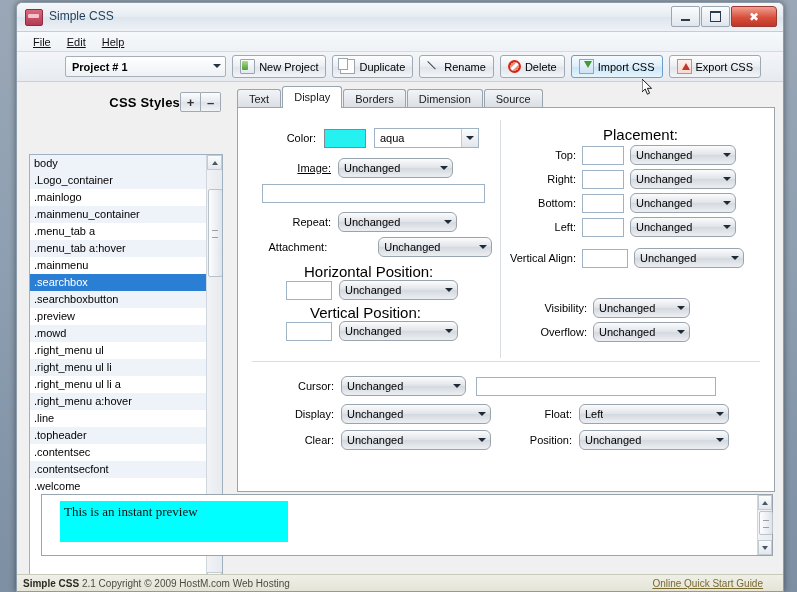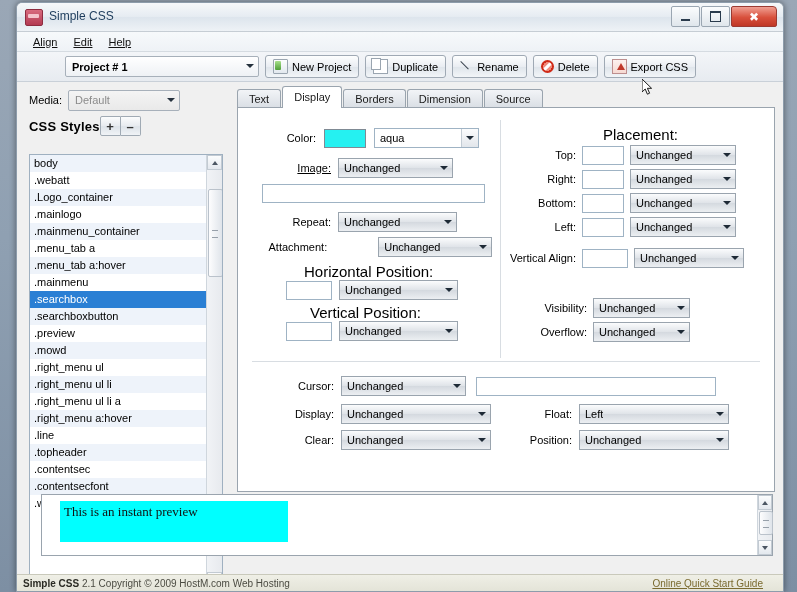--- a/index.html
+++ b/index.html
@@ -74,21 +74,21 @@
   .i-export{background:linear-gradient(180deg,#fdf1ee,#f6d9d2);border:1px solid #bd8f8f;}
   .i-export:after{content:"";position:absolute;left:4px;top:3px;border-left:4px solid transparent;
     border-right:4px solid transparent;border-bottom:7px solid #c0392b;}
   
   #body{position:relative;height:calc(100% - 28px - 19px - 29px);background:#f0f0f0;}
   
   #leftpane{position:absolute;left:8px;top:4px;width:198px;bottom:0;}
   .mediarow{display:flex;align-items:center;gap:6px;height:20px;margin:4px 0 2px 4px;}
   .mediarow .lbl{font-size:11px;}
   #mediacombo{width:110px;color:#8b8b8b;background:linear-gradient(180deg,#f4f4f4,#e9e9e9);}
-  .cssheader{display:flex;align-items:center;justify-content:flex-start;margin:6px 2px 4px 4px;}
+  .cssheader{display:flex;align-items:center;justify-content:flex-end;margin:6px 2px 4px 4px;}
   .cssheader .h{font-size:13px;font-weight:bold;letter-spacing:.2px;}
   .pmgroup{display:flex;}
   .pmbtn{width:19px;height:18px;border:1px solid #a0aab4;
     background:linear-gradient(180deg,#fbfcfd,#e6eaef 52%,#dde3e9 53%,#f0f3f6);
     display:flex;align-items:center;justify-content:center;font-size:13px;color:#333;
     font-weight:bold;line-height:1;}
   .pmbtn:first-child{border-radius:2px 0 0 2px;}
   .pmbtn:last-child{border-radius:0 2px 2px 0;border-left:none;}
   #stylelist{position:absolute;left:4px;right:0;top:68px;bottom:6px;
     background:#fff;border:1px solid #9fb0c0;overflow:hidden;display:flex;}
@@ -119,21 +119,21 @@
     background:linear-gradient(180deg,#f2f4f7,#d9dee4);color:#1a1a1a;}
   .tab.active{height:21px;line-height:21px;background:#fff;border-color:#9aa4ae;
     position:relative;z-index:3;}
   #panel{position:absolute;left:6px;right:0;top:21px;height:383px;
     background:#fff;border:1px solid #9aa4ae;}
   .vdiv{position:absolute;left:262px;top:12px;width:1px;height:238px;background:#d8dde2;}
   .hdiv{position:absolute;left:14px;right:14px;top:253px;height:1px;background:#d8dde2;}
   
   .fld{position:absolute;display:flex;align-items:center;}
   .flabel{font-size:11px;text-align:right;white-space:nowrap;}
-  .dd{height:18px;border:1px solid #9aa4ae;border-radius:0;position:relative;
+  .dd{height:18px;border:1px solid #9aa4ae;border-radius:6px;position:relative;
     background:linear-gradient(180deg,#fbfcfd,#dfe3e8 50%,#d4d9df 51%,#eceff2);
     display:flex;align-items:center;font-size:11px;}
   .dd .v{padding-left:5px;white-space:nowrap;overflow:hidden;}
   .dd .btn{position:absolute;right:0;top:0;bottom:0;width:16px;
     display:flex;align-items:center;justify-content:center;}
   .dd .btn i{width:0;height:0;border-left:4px solid transparent;border-right:4px solid transparent;
     border-top:4px solid #1e2a36;display:block;}
   .txt{height:17px;border:1px solid #9fb3c4;background:#fff;}
   .txtdd{height:18px;border:1px solid #9fb3c4;background:#fff;position:relative;display:flex;align-items:center;}
   .txtdd .btn{position:absolute;right:0;top:0;bottom:0;width:16px;border-left:1px solid #c3ccd4;
@@ -173,21 +173,21 @@
       <div class="wb">
             <i class="glyph-max"></i>
           </div>
       <div class="wb close">
             <span>✖</span>
           </div>
     </div>
   </div>
 
   <div id="menubar">
-    <div class="menuitem"><u>Align</u></div>
+    <div class="menuitem"><u>File</u></div>
     <div class="menuitem"><u>Edit</u></div>
     <div class="menuitem"><u>Help</u></div>
   </div>
 
   <div id="toolbar">
     <div class="combo" id="projcombo">
       <span class="val">Project # 1</span>
       <i class="arrow"></i>
     </div>
     <div class="tbtn">
@@ -199,51 +199,47 @@
       <span>Duplicate</span>
     </div>
     <div class="tbtn">
       <i class="ti i-rename"></i>
       <span>Rename</span>
     </div>
     <div class="tbtn">
       <i class="ti i-del"></i>
       <span>Delete</span>
     </div>
+    <div class="tbtn hover">
+      <i class="ti i-import"></i>
+      <span>Import CSS</span>
+    </div>
     <div class="tbtn">
       <i class="ti i-export"></i>
       <span>Export CSS</span>
     </div>
   </div>
 
   <div id="body">
 
     <div id="leftpane">
-      <div class="mediarow">
-        <span class="lbl">Media:</span>
-        <div class="combo" id="mediacombo">
-          <span class="val">Default</span>
-          <i class="arrow"></i>
-        </div>
-      </div>
       <div class="cssheader">
         <span class="h">CSS Styles</span>
         <div class="pmgroup">
           <div class="pmbtn">
                 <span>+</span>
               </div>
           <div class="pmbtn">
                 <span>–</span>
               </div>
         </div>
       </div>
       <div id="stylelist">
         <div id="listitems">
               <div class="lrow alt"><span>body</span></div>
-              <div class="lrow"><span>.webatt</span></div>
               <div class="lrow alt"><span>.Logo_container</span></div>
               <div class="lrow"><span>.mainlogo</span></div>
               <div class="lrow alt"><span>.mainmenu_container</span></div>
               <div class="lrow"><span>.menu_tab a</span></div>
               <div class="lrow alt"><span>.menu_tab a:hover</span></div>
               <div class="lrow"><span>.mainmenu</span></div>
               <div class="lrow alt sel"><span>.searchbox</span></div>
               <div class="lrow alt"><span>.searchboxbutton</span></div>
               <div class="lrow"><span>.preview</span></div>
               <div class="lrow alt"><span>.mowd</span></div>

